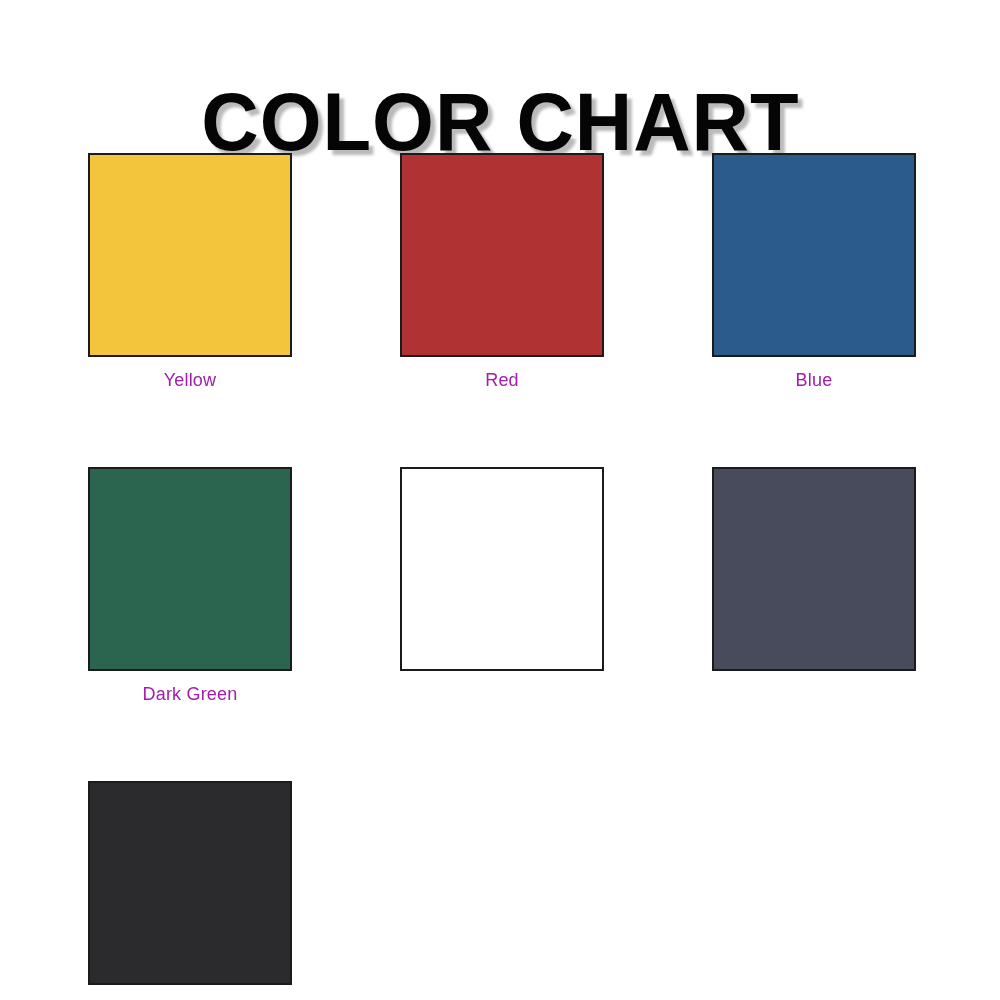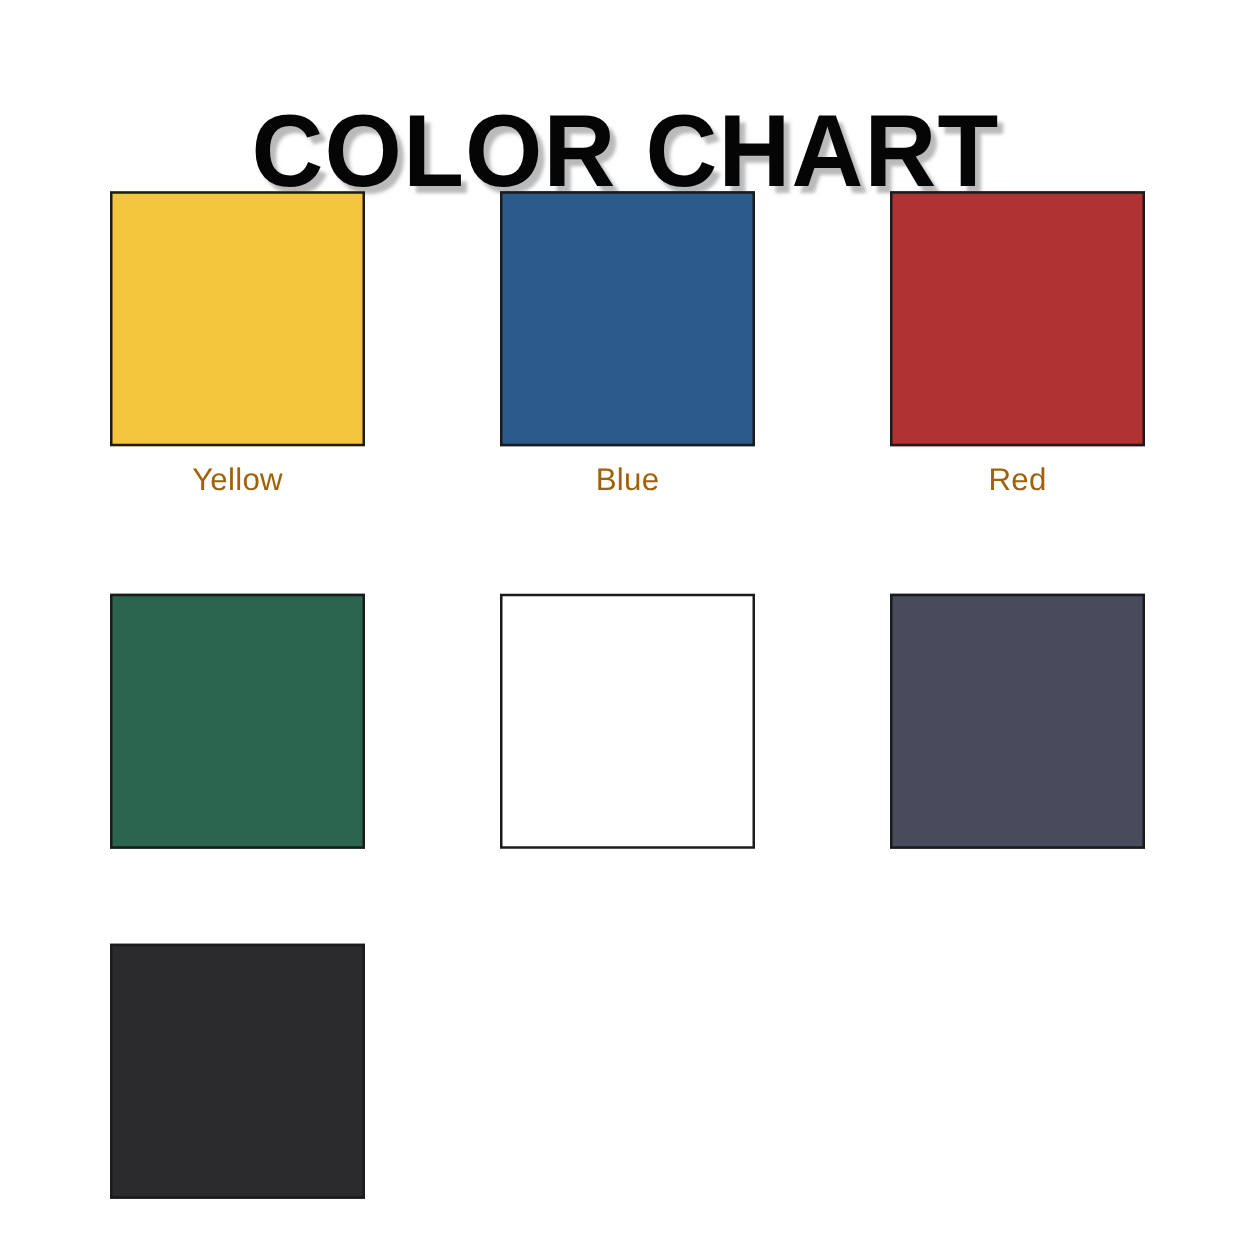--- a/index.html
+++ b/index.html
@@ -61,23 +61,23 @@
     width: 204px;
     height: 204px;
     box-sizing: border-box;
     border: 2px solid #1b1b1b;
     background: #cccccc;
   }
   .swatch-label {
     margin-top: 14px;
     text-align: center;
     font-family: "Liberation Sans Narrow", "Liberation Sans", "DejaVu Sans", sans-serif;
-    font-size: 25px;
+    font-size: 18px;
     font-weight: 400;
-    color: #a16207;
+    color: #a21caf;
     line-height: 1.1;
     letter-spacing: 0.2px;
     white-space: nowrap;
   }
 </style>
 </head>
 <body>
 
 <div class="page">
 
@@ -85,29 +85,30 @@
     <h1 class="chart-title">COLOR CHART</h1>
   </div>
 
   <div class="swatch-grid">
 
   <div class="swatch-cell">
         <div class="swatch-box" style="background: rgb(242, 197, 61);"></div>
         <div class="swatch-label">Yellow</div>
       </div>
       <div class="swatch-cell">
+        <div class="swatch-box" style="background: rgb(176, 50, 50);"></div>
+        <div class="swatch-label">Red</div>
+      </div>
+      <div class="swatch-cell">
         <div class="swatch-box" style="background: rgb(42, 91, 140);"></div>
         <div class="swatch-label">Blue</div>
       </div>
       <div class="swatch-cell">
-        <div class="swatch-box" style="background: rgb(176, 50, 50);"></div>
-        <div class="swatch-label">Red</div>
-      </div>
-      <div class="swatch-cell">
         <div class="swatch-box" style="background: rgb(44, 101, 79);"></div>
+        <div class="swatch-label">Dark Green</div>
       </div>
       <div class="swatch-cell">
         <div class="swatch-box" style="background: rgb(255, 255, 255);"></div>
       </div>
       <div class="swatch-cell">
         <div class="swatch-box" style="background: rgb(71, 75, 92);"></div>
       </div>
       <div class="swatch-cell">
         <div class="swatch-box" style="background: rgb(43, 43, 45);"></div>
       </div>

